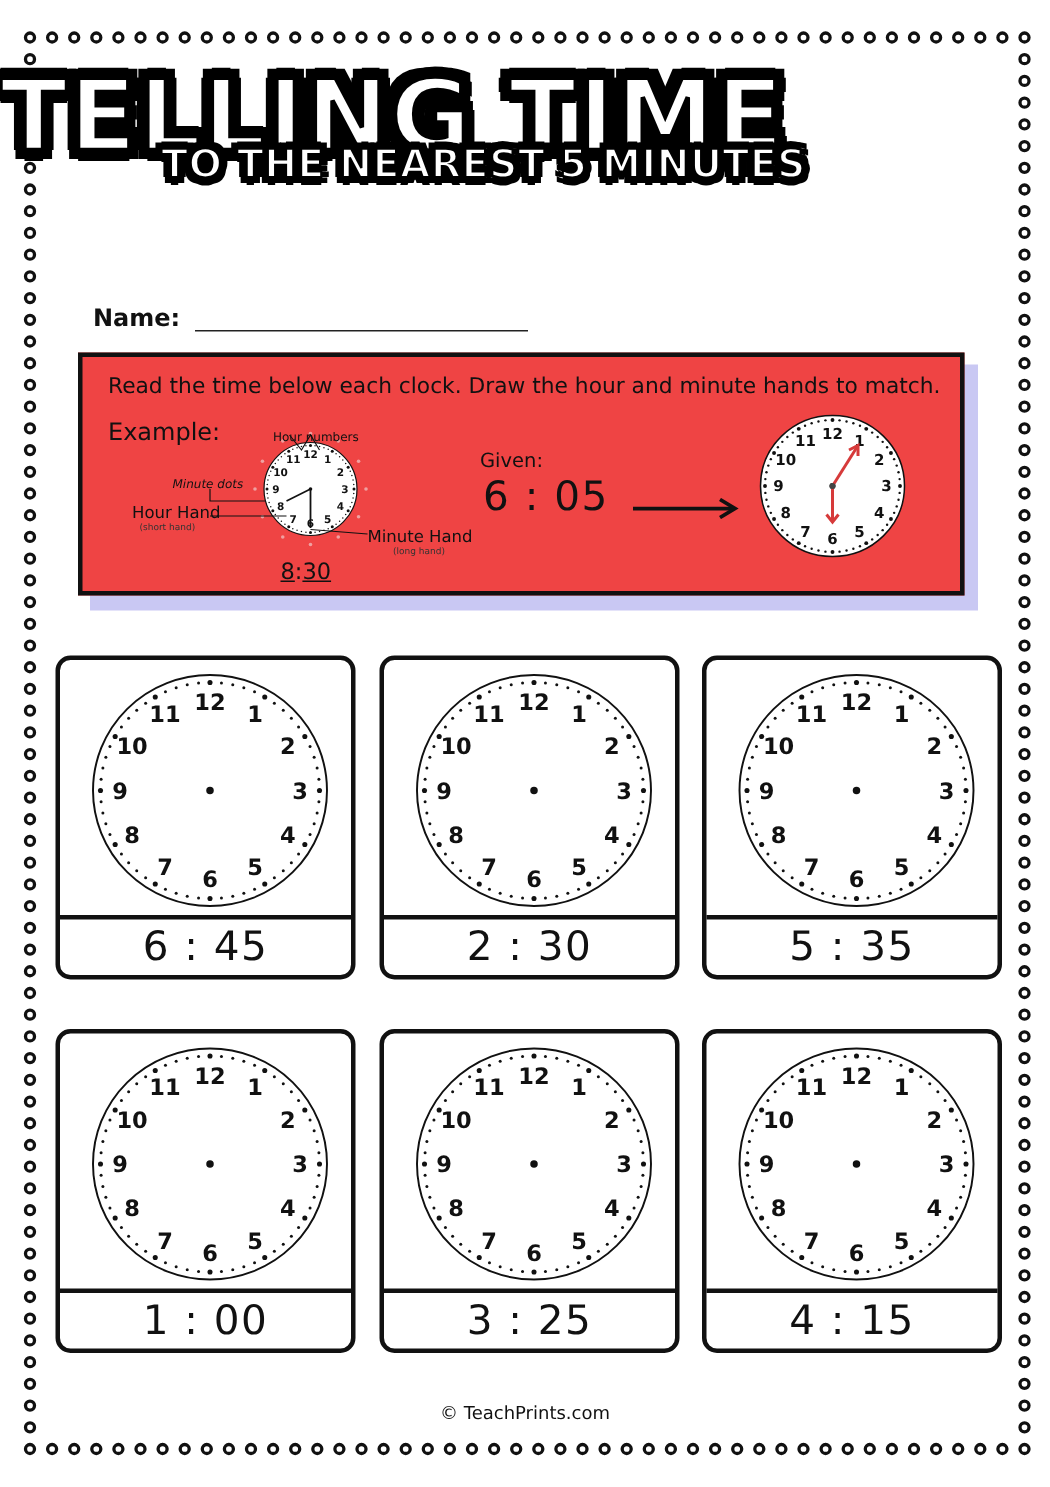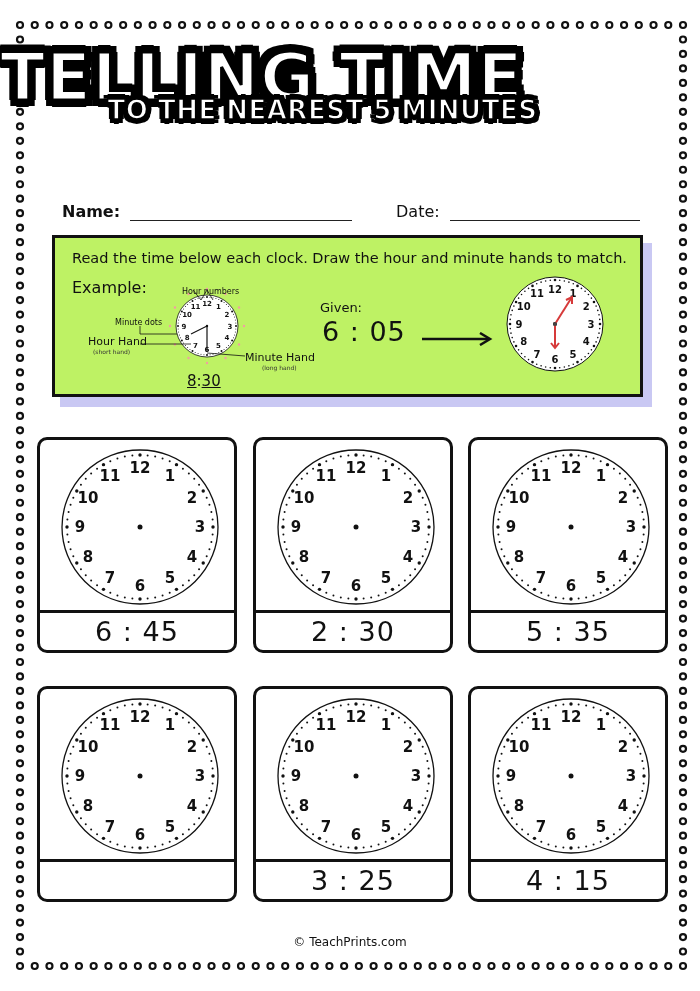--- a/index.html
+++ b/index.html
@@ -29,21 +29,21 @@
       4px 4px 0 #000, -4px 4px 0 #000, 4px -4px 0 #000, -4px -4px 0 #000,
       5px 0 0 #000, -5px 0 0 #000, 0 5px 0 #000, 0 -5px 0 #000;
   }
   .field-row { position: absolute; top: 202px; left: 62px; width: 580px; height: 24px; font-size: 16px; }
   .field { position: absolute; top: 0; display: flex; align-items: flex-end; }
   .field .lbl { font-family: "DejaVu Sans", sans-serif; font-size: 16px; }
   .field .line { border-bottom: 1.5px solid #222; height: 18px; margin-left: 10px; }
   .instr-shadow { position: absolute; left: 60px; top: 243px; width: 592px; height: 164px; background: #c9c8f3; }
   .instr-box {
     position: absolute; left: 52px; top: 235px; width: 585px; height: 156px;
-    border: 3px solid #111; background: #bef264;
+    border: 3px solid #111; background: #ef4444;
   }
   .instr-text { position: absolute; left: 17px; top: 12px; font-size: 14.5px; white-space: nowrap; }
   .example-lbl { position: absolute; left: 17px; top: 40px; font-size: 16px; }
   .ann { position: absolute; font-size: 8px; white-space: nowrap; }
   .ann-big { font-size: 11px; }
   .ann-small { font-size: 6px; color: #333; }
   .ex-time { position: absolute; left: 132px; top: 134px; font-size: 15px; }
   .ex-time u { text-decoration: underline; }
   .given-lbl { position: absolute; left: 265px; top: 62px; font-size: 13px; }
   .given-time { position: absolute; left: 267px; top: 78px; font-size: 27px; letter-spacing: 1px; }
@@ -290,24 +290,20 @@
 <div class="title-wrap">
   <div class="title-main">TELLING TIME</div>
 </div>
 <div class="title-sub">TO THE NEAREST 5 MINUTES</div>
 
 <div class="field-row">
   <div class="field" style="left:0;font-weight:bold;">
     <span class="lbl">Name:</span>
     <span class="line" style="width:222px;"></span>
   </div>
-  <div class="field" style="left:334px;">
-    <span class="lbl">Date:</span>
-    <span class="line" style="width:190px;"></span>
-  </div>
 </div>
 
 <div class="instr-shadow"></div>
 <div class="instr-box">
   <div class="instr-text">Read the time below each clock. Draw the hour and minute hands to match.</div>
   <div class="example-lbl">Example:</div>
 
   <svg class="ex-clock-svg" style="left:0;top:0;" width="585" height="156" id="example-svg">
       <g>
         <ellipse cx="152" cy="88" rx="31" ry="31" fill="#fff" stroke="#111" stroke-width="0.8"></ellipse>
@@ -482,21 +478,21 @@
       <g>
         <line x1="500" y1="86" x2="517" y2="59" stroke="#d63a3a" stroke-width="2"></line>
         <polyline points="511,62 517,59 517,66" fill="none" stroke="#d63a3a" stroke-width="2"></polyline>
         <line x1="500" y1="86" x2="500" y2="110" stroke="#d63a3a" stroke-width="2"></line>
         <polyline points="496,105 500,110 504,105" fill="none" stroke="#d63a3a" stroke-width="2"></polyline>
         <circle cx="500" cy="86" r="2" fill="#444"></circle>
       </g>
     </svg>
 
   <div class="ann" style="left:127px;top:49px;">Hour numbers</div>
-  <div class="ann" style="left:60px;top:80px;">Minute dots</div>
+  <div class="ann" style="left:60px;top:80px;font-style:italic;">Minute dots</div>
   <div class="ann ann-big" style="left:33px;top:97px;">Hour Hand</div>
   <div class="ann ann-small" style="left:38px;top:110px;">(short hand)</div>
   <div class="ann ann-big" style="left:190px;top:113px;">Minute Hand</div>
   <div class="ann ann-small" style="left:207px;top:126px;">(long hand)</div>
 
   <div class="ex-time">
     <u>8</u><span>:</span><u>30</u>
   </div>
 
   <div class="given-lbl">Given:</div>
@@ -827,20 +823,21 @@
           <text x="100" y="151.4" text-anchor="middle" font-size="15" font-weight="bold" font-family="DejaVu Sans, sans-serif" fill="#111">6</text>
           <text x="69.99999999999999" y="143.49549882328188" text-anchor="middle" font-size="15" font-weight="bold" font-family="DejaVu Sans, sans-serif" fill="#111">7</text>
           <text x="48.038475772933694" y="121.90000000000003" text-anchor="middle" font-size="15" font-weight="bold" font-family="DejaVu Sans, sans-serif" fill="#111">8</text>
           <text x="40" y="92.40000000000002" text-anchor="middle" font-size="15" font-weight="bold" font-family="DejaVu Sans, sans-serif" fill="#111">9</text>
           <text x="48.03847577293369" y="62.89999999999999" text-anchor="middle" font-size="15" font-weight="bold" font-family="DejaVu Sans, sans-serif" fill="#111">10</text>
           <text x="69.99999999999997" y="41.304501176718134" text-anchor="middle" font-size="15" font-weight="bold" font-family="DejaVu Sans, sans-serif" fill="#111">11</text>
           <circle cx="100" cy="87" r="2.5" fill="#111"></circle>
         </g>
       </svg>
     <div class="divider"></div>
+    <div class="time">1 : 00</div>
   </div>
   <div class="card" style="left:253px;top:686px;">
     <svg class="face" width="194" height="170">
         <g>
           <ellipse cx="100" cy="87" rx="78" ry="77" fill="#fff" stroke="#111" stroke-width="1.3"></ellipse>
           <circle cx="100" cy="15" r="1.7" fill="#111"></circle>
           <circle cx="107.6305778185387" cy="15.394423533484328" r="1" fill="#111"></circle>
           <circle cx="115.17755342969645" cy="16.573372747166005" r="1" fill="#111"></circle>
           <circle cx="122.55824058937117" cy="18.523930826748952" r="1" fill="#111"></circle>
           <circle cx="129.69177494453342" cy="21.224727049732735" r="1" fill="#111"></circle>

